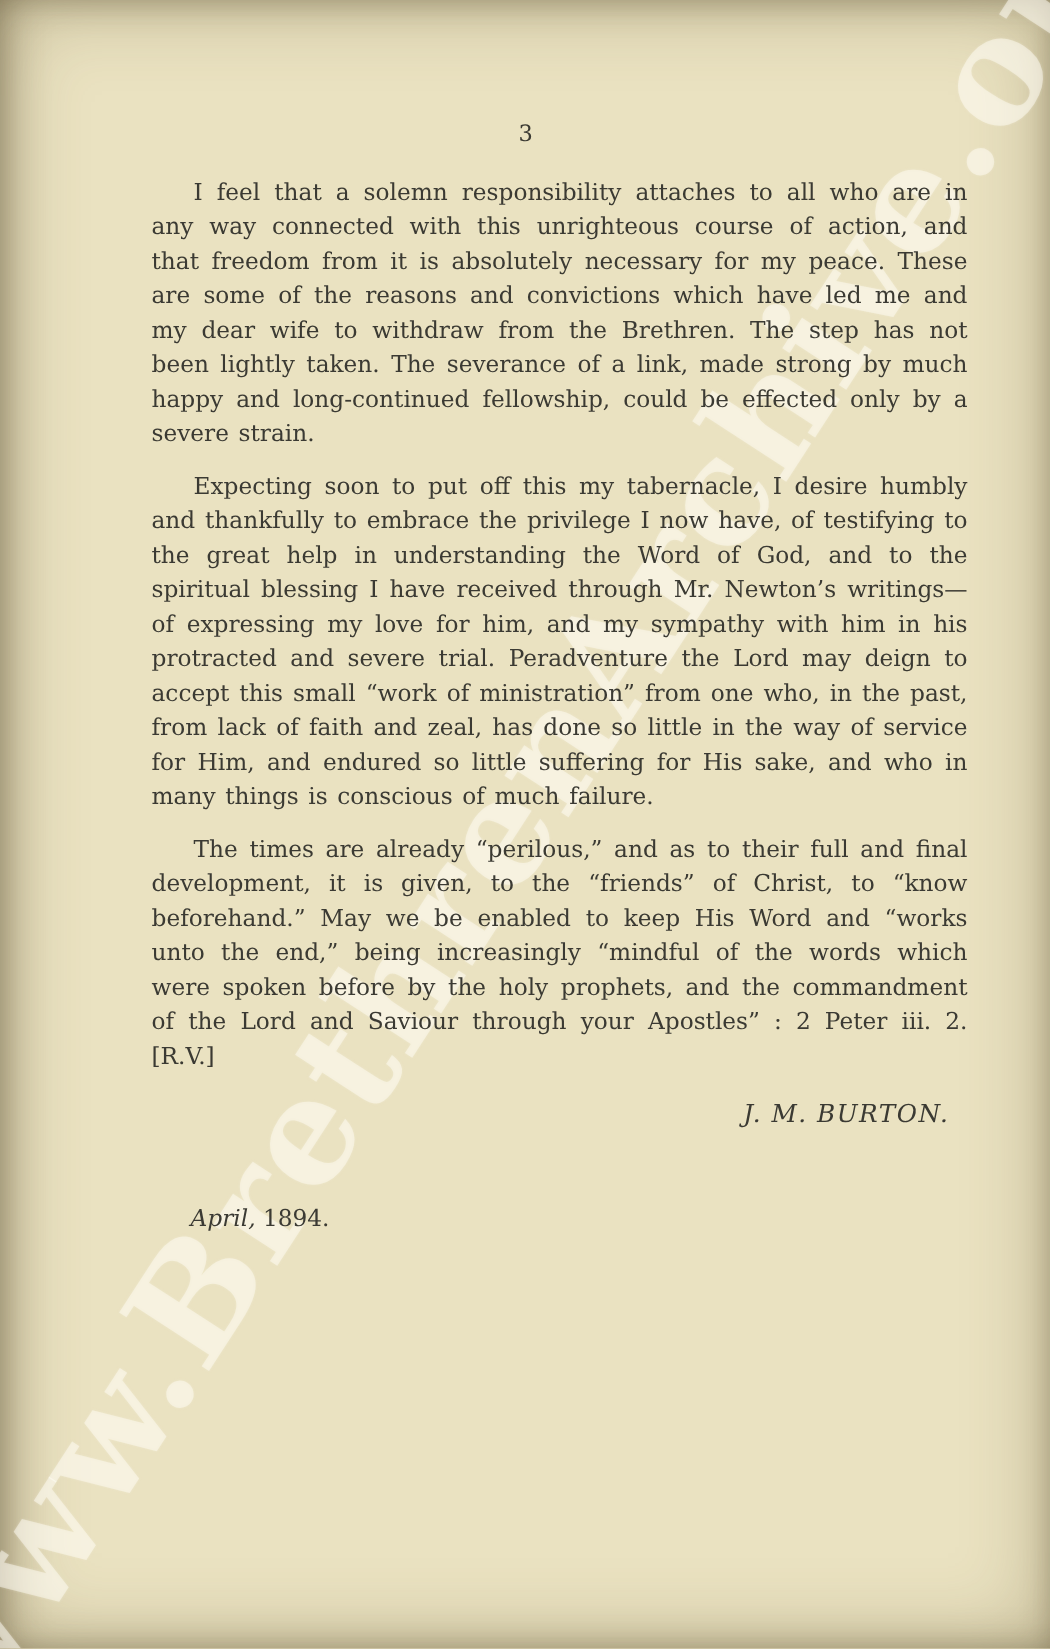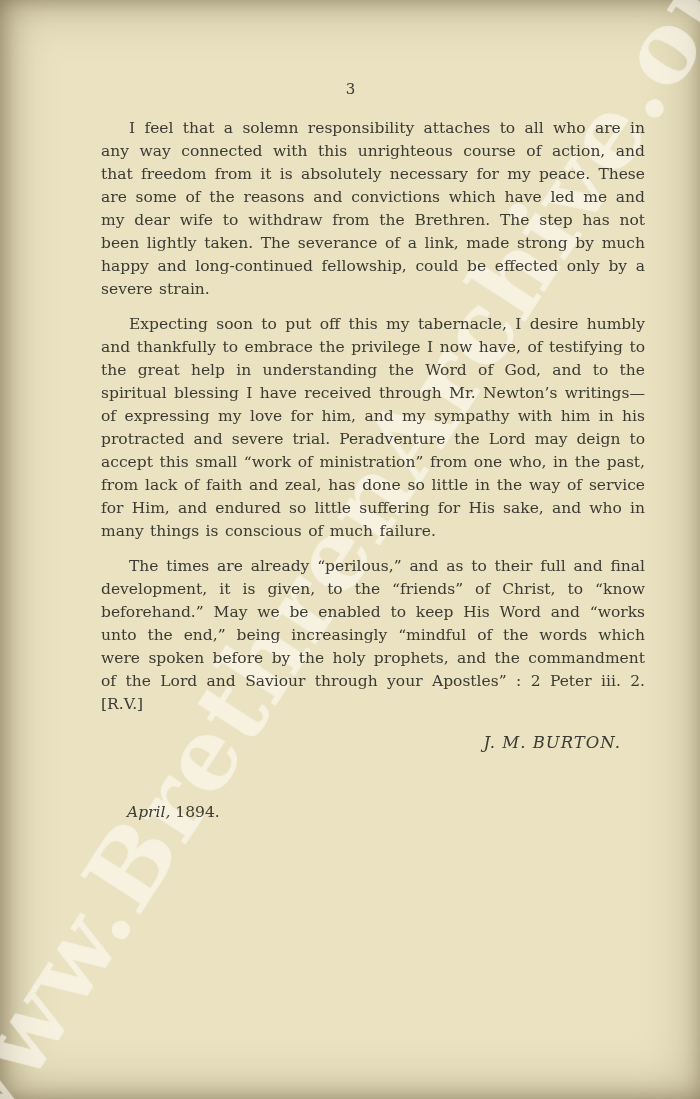--- a/index.html
+++ b/index.html
@@ -58,21 +58,21 @@
   }
   .body-text p.para.indent {
     text-indent: 28px;
     margin-left: 44px;
   }
   .signature {
     font-style: italic;
     font-size: 16.5px;
     letter-spacing: 1px;
     text-align: right;
-    margin: 17px 24px 0 0;
+    margin: 17px 12px 0 0;
   }
   .address {
     margin-top: 48px;
     font-size: 15.5px;
     line-height: 24px;
   }
   .address .line2 {
     padding-left: 70px;
   }
   .address i {

